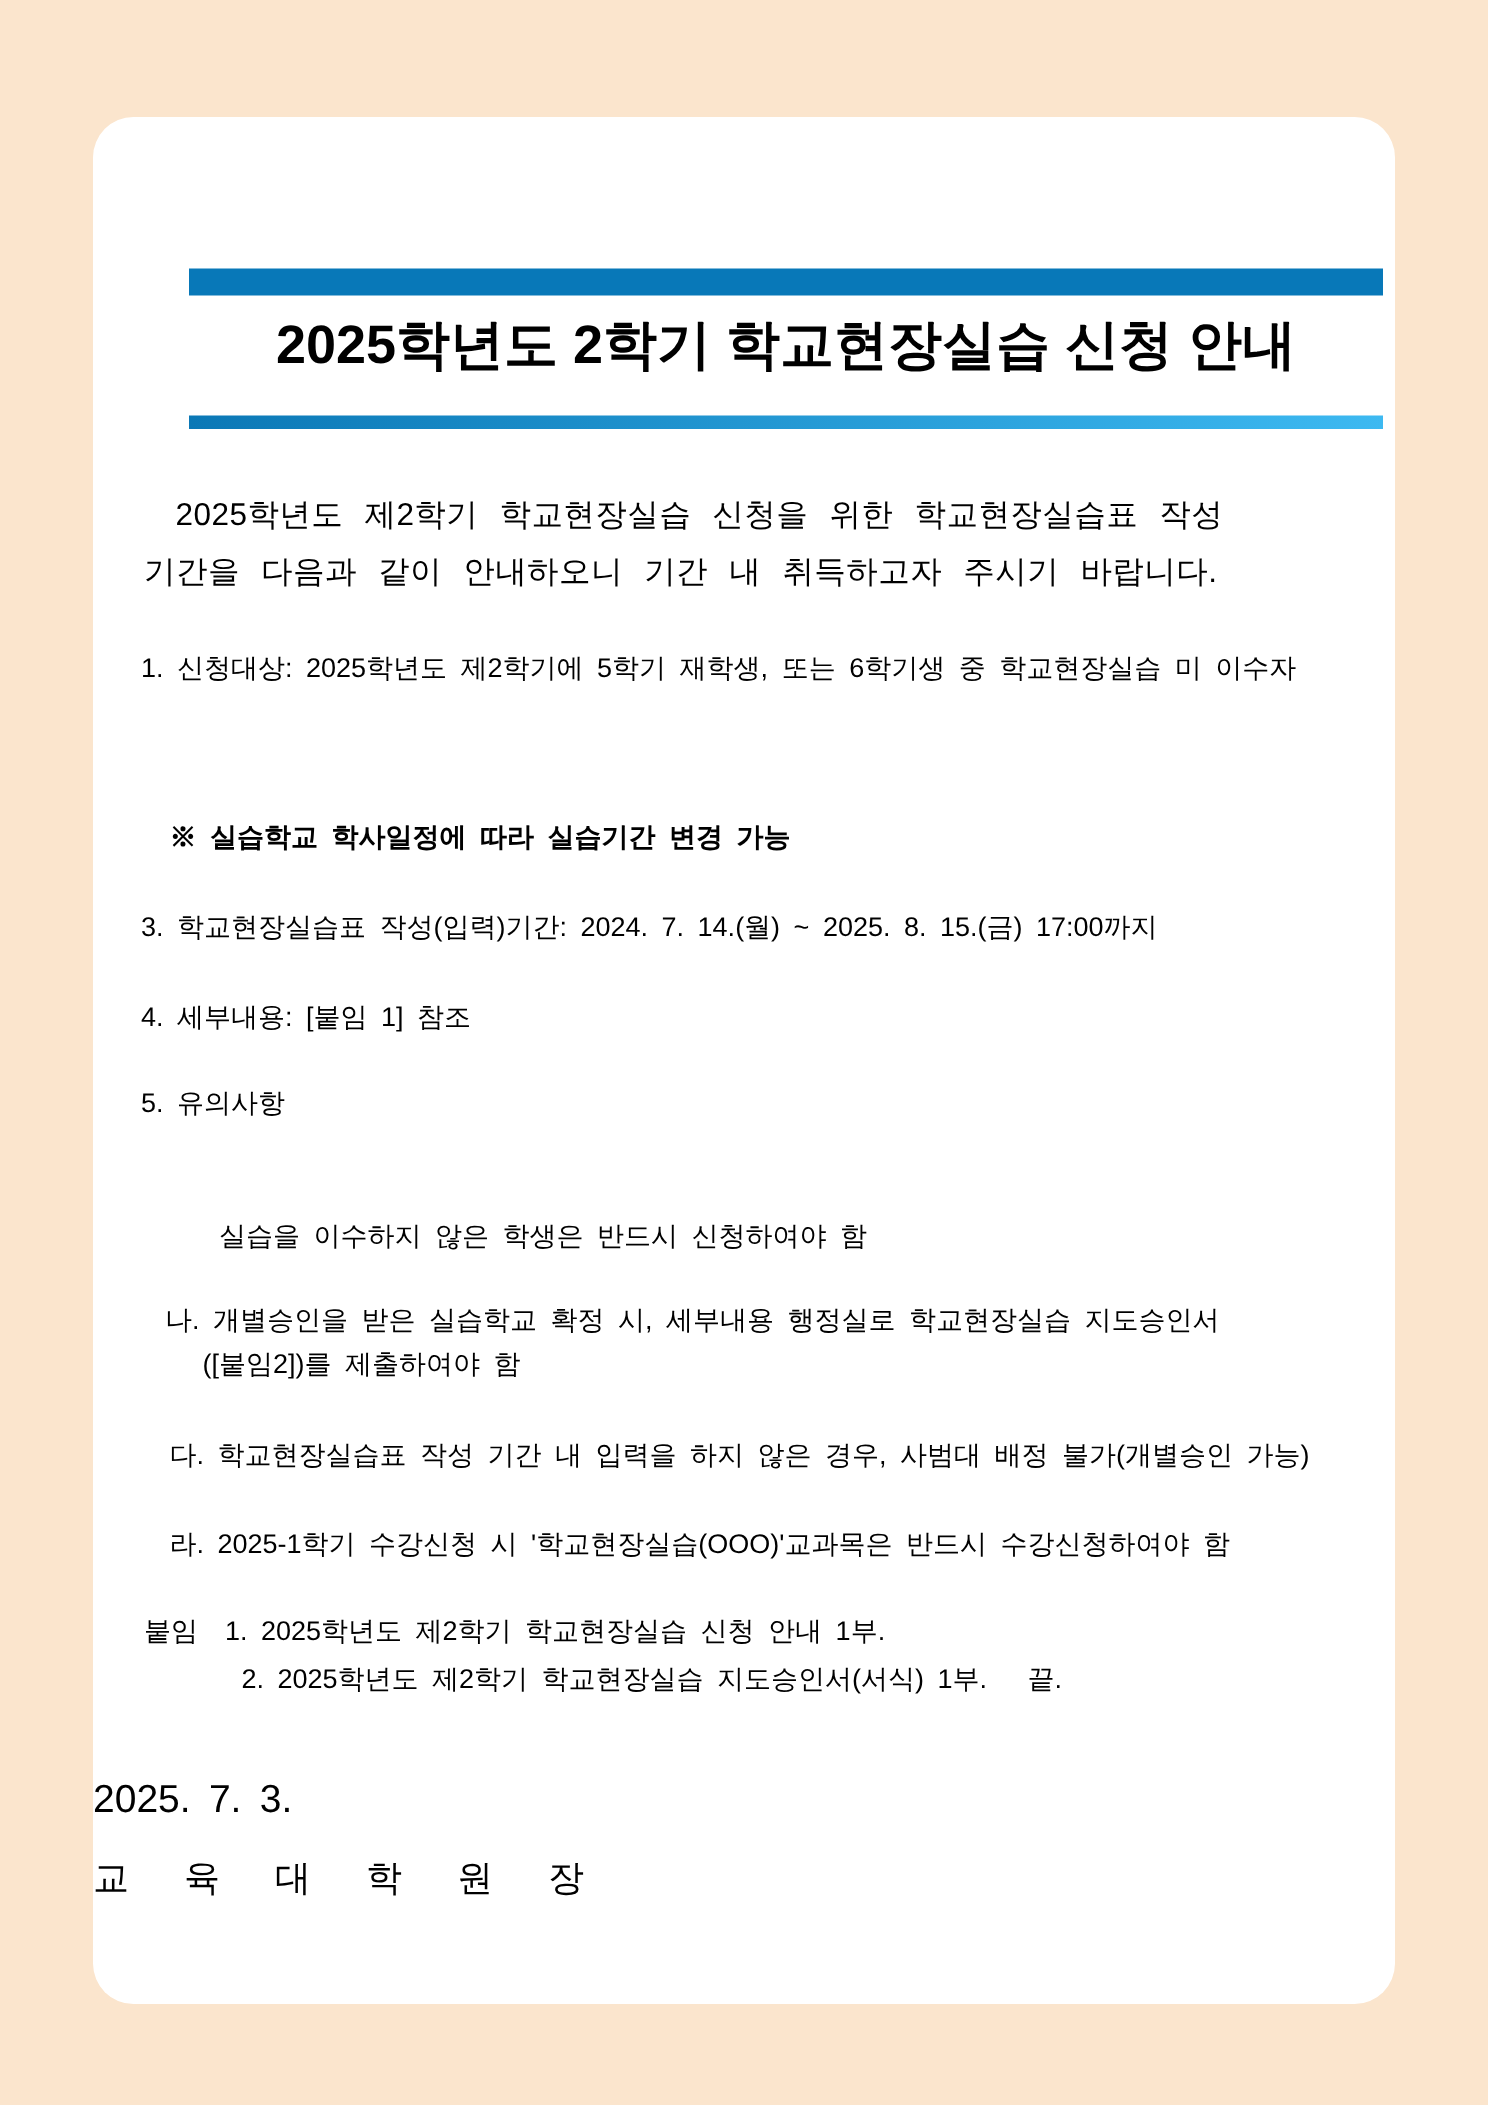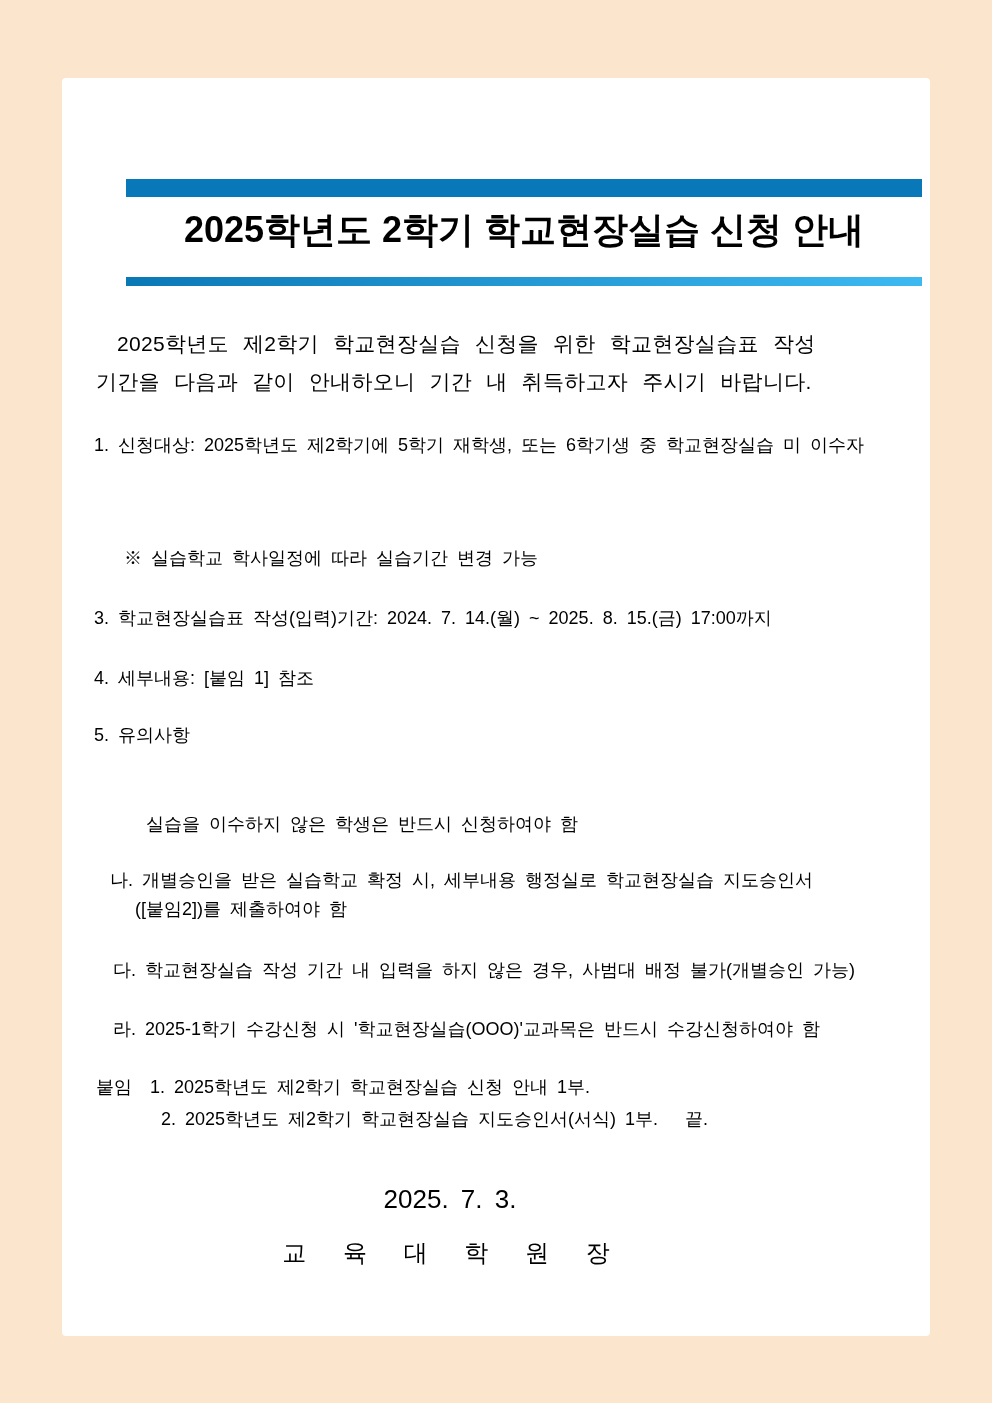--- a/index.html
+++ b/index.html
@@ -16,21 +16,21 @@
     background:var(--page-bg);
     font-family:"Liberation Sans",sans-serif;
     color:var(--ink);
     position:relative;
     overflow:hidden;
   }
   .card{
     position:absolute;left:62px;top:78px;
     width:868px;height:1258px;
     background:var(--card-bg);
-    border-radius:4px;
+    border-radius:27px;
   }
   .bar-top{
     position:absolute;left:64px;top:101px;
     width:796px;height:18px;
     background:var(--bar-blue);
   }
   .bar-accent{
     position:absolute;left:64px;top:199px;
     width:796px;height:9px;
     background:linear-gradient(to right,var(--grad-start),var(--grad-end));
@@ -44,55 +44,55 @@
     letter-spacing:0px;
     white-space:pre;
   }
   .ln{
     position:absolute;
     white-space:pre;
     line-height:1.25;
   }
   .intro{font-size:21px;word-spacing:8px;letter-spacing:0.3px;}
   .item{font-size:18px;word-spacing:4px;}
-  .center{left:0;width:776px;text-align:center;}
+  .center{left:0;width:776px;text-align:left;}
   .date{font-size:26px;word-spacing:5px;}
   .sign{font-size:24px;font-weight:normal;letter-spacing:8px;word-spacing:14px;}
 </style>
 </head>
 <body>
 
 <div class="card">
 
   <div class="bar-top"></div>
 
   <div class="title">2025학년도 2학기 학교현장실습 신청 안내</div>
 
   <div class="bar-accent"></div>
 
   <div class="ln intro" style="left:55px;top:253px;">2025학년도 제2학기 학교현장실습 신청을 위한 학교현장실습표 작성</div>
   <div class="ln intro" style="left:34px;top:291px;">기간을 다음과 같이 안내하오니 기간 내 취득하고자 주시기 바랍니다.</div>
 
   <div class="ln item" style="left:32px;top:356px;">1. 신청대상: 2025학년도 제2학기에 5학기 재학생, 또는 6학기생 중 학교현장실습 미 이수자</div>
 
 
-  <div class="ln item" style="left:62px;top:469px;">※ 실습학교 학사일정에 따라 실습기간 변경 가능</div>
+  <div class="ln item" style="left:51px;top:469px;font-weight:bold;">※ 실습학교 학사일정에 따라 실습기간 변경 가능</div>
 
   <div class="ln item" style="left:32px;top:529px;">3. 학교현장실습표 작성(입력)기간: 2024. 7. 14.(월) ~ 2025. 8. 15.(금) 17:00까지</div>
 
   <div class="ln item" style="left:32px;top:589px;">4. 세부내용: [붙임 1] 참조</div>
 
   <div class="ln item" style="left:32px;top:646px;">5. 유의사항</div>
 
   <div class="ln item" style="left:84px;top:735px;">실습을 이수하지 않은 학생은 반드시 신청하여야 함</div>
 
   <div class="ln item" style="left:48px;top:791px;">나. 개별승인을 받은 실습학교 확정 시, 세부내용 행정실로 학교현장실습 지도승인서</div>
   <div class="ln item" style="left:73px;top:820px;">([붙임2])를 제출하여야 함</div>
 
-  <div class="ln item" style="left:51px;top:881px;">다. 학교현장실습 작성 기간 내 입력을 하지 않은 경우, 사범대 배정 불가(개별승인 가능)</div>
+  <div class="ln item" style="left:51px;top:881px;">다. 학교현장실습표 작성 기간 내 입력을 하지 않은 경우, 사범대 배정 불가(개별승인 가능)</div>
 
   <div class="ln item" style="left:51px;top:940px;">라. 2025-1학기 수강신청 시 '학교현장실습(OOO)'교과목은 반드시 수강신청하여야 함</div>
 
   <div class="ln item" style="left:34px;top:998px;">붙임  1. 2025학년도 제2학기 학교현장실습 신청 안내 1부.</div>
   <div class="ln item" style="left:99px;top:1030px;">2. 2025학년도 제2학기 학교현장실습 지도승인서(서식) 1부.   끝.</div>
 
   <div class="ln date center" style="top:1105px;">2025. 7. 3.</div>
 
   <div class="ln sign center" style="top:1160px;">교 육 대 학 원 장</div>
 

